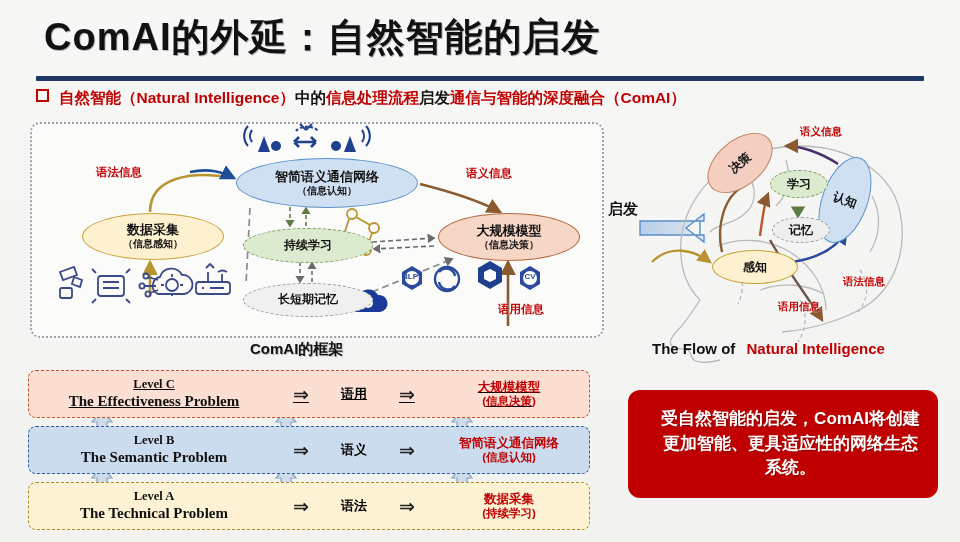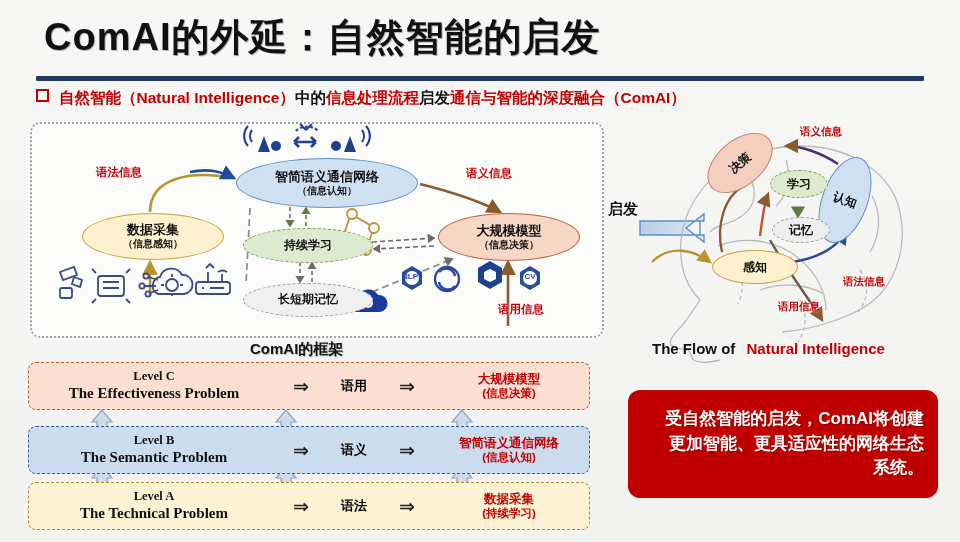--- a/index.html
+++ b/index.html
@@ -89,39 +89,39 @@
   .b-per{left:712px;top:250px;width:84px;height:32px;background:#fdf1cf;
     border:1.5px solid #c8a33c;border-radius:50%;text-align:center;}
   .blab{position:absolute;font-size:10.5px;font-weight:bold;color:#c00000;text-shadow:0 0 2px #fff;}
   .bl-sem{left:800px;top:125px;}
   .bl-syn{left:843px;top:275px;}
   .bl-pra{left:778px;top:300px;}
 
   
   .lvl{position:absolute;left:28px;width:560px;height:46px;border-radius:8px;
     display:flex;align-items:center;}
-  .lvl-c{top:362px;background:#fadfd2;border:1.6px dashed #c0552c;}
+  .lvl-c{top:370px;background:#fadfd2;border:1.6px dashed #c0552c;text-decoration:underline;}
   .lvl-b{top:426px;background:#ccdcef;border:1.6px dashed #2f5f9e;}
   .lvl-a{top:482px;background:#fdf3d4;border:1.6px dashed #b08a23;}
   .lvl-left{width:250px;text-align:center;line-height:1.25;color:#111;
     font-family:"Liberation Serif","DejaVu Serif",serif;font-weight:bold;}
   .lvl-left .l1{font-size:12.5px;}
   .lvl-left .l2{font-size:15px;}
   .arr{width:44px;text-align:center;font-size:19px;color:#222;font-weight:bold;}
   .lvl-mid{width:62px;text-align:center;font-size:13px;font-weight:bold;color:#000000;}
   .lvl-right{flex:1;text-align:center;line-height:1.2;color:#c00000;font-weight:bold;}
   .lvl-right .r1{font-size:12.5px;}
   .lvl-right .r2{font-size:11.5px;}
 
   
   .callout{position:absolute;left:628px;top:390px;width:310px;height:108px;
     background:#c00000;border-radius:12px;display:flex;align-items:center;
     justify-content:center;padding:4px 14px;box-sizing:border-box;}
   .callout span{color:#fff;font-size:17px;font-weight:bold;line-height:1.45;
-    text-align:right;text-shadow:1px 1px 1px rgba(0,0,0,.25);margin-left:15px;}
+    text-align:center;text-shadow:1px 1px 1px rgba(0,0,0,.25);margin-left:15px;}
 
   .icon-badge{position:absolute;font-weight:bold;}
 </style>
 </head>
 <body>
 
 <div id="slide">
 
   <div class="title">ComAI的外延：自然智能的启发</div>
   <div class="title-rule"></div>

